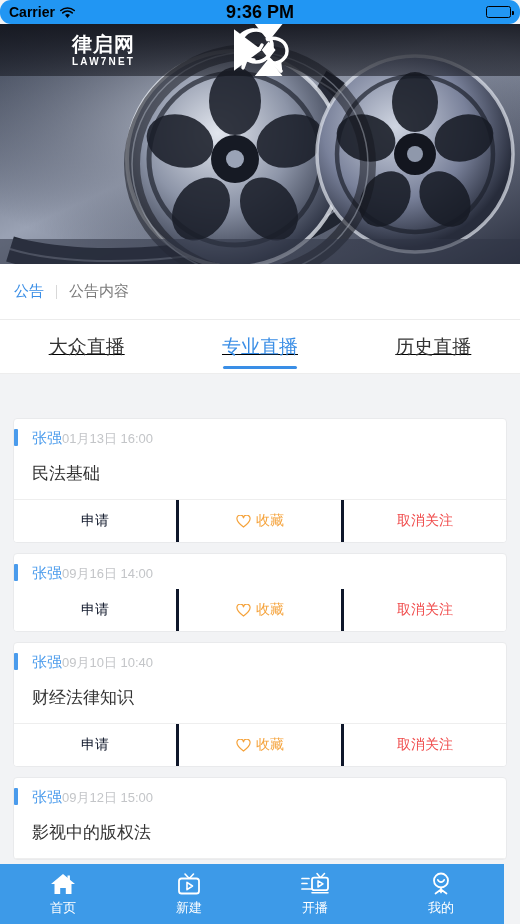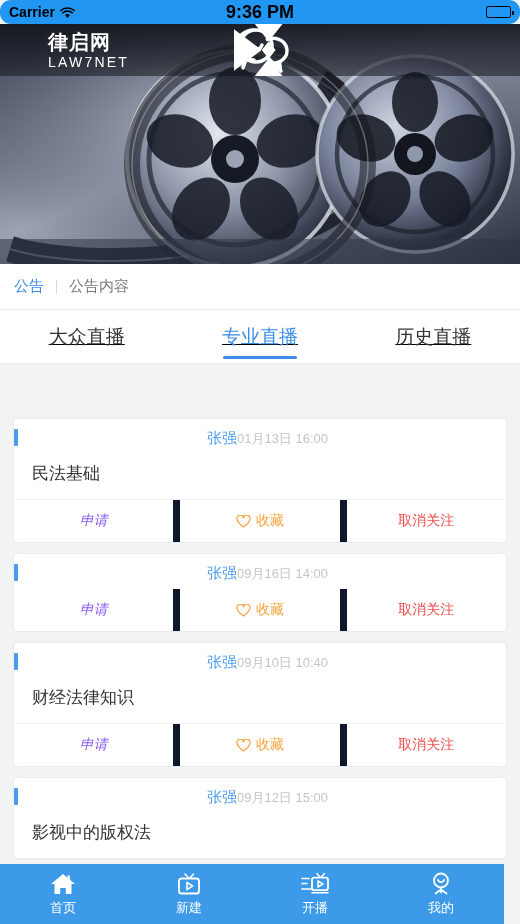--- a/index.html
+++ b/index.html
@@ -32,34 +32,34 @@
   }
   .battery-fill { height: 100%; background: #000; border-radius: 1px; }
 
   
   .hero { position: relative; width: 520px; height: 240px; overflow: hidden; background: #2a2e3d; }
   .hero svg { position: absolute; inset: 0; width: 100%; height: 100%; display: block; }
 
   .topbar {
     position: absolute; top: 0; left: 0; right: 0; height: 52px;
     display: flex; align-items: center; justify-content: space-between;
-    padding: 0 6px; z-index: 5;
+    padding: 0 30px; z-index: 5;
     background: linear-gradient(to bottom, rgba(20,22,30,0.92), rgba(20,22,30,0.55));
   }
   .logo { display: flex; align-items: center; gap: 8px; }
   .logo-mark { width: 34px; height: 30px; }
   .logo-text { display: flex; flex-direction: column; line-height: 1; }
   .logo-cn { color: #fff; font-size: 20px; font-weight: 700; letter-spacing: 1px; }
-  .logo-en { color: #fff; font-size: 14px; font-weight: 400; letter-spacing: 2.2px; margin-top: 3px; }
+  .logo-en { color: #fff; font-size: 10px; font-weight: 700; letter-spacing: 2.2px; margin-top: 3px; }
   .topbar-icons { display: flex; align-items: center; gap: 20px; }
   .topbar-icons svg { display: block; }
 
   
   .notice {
-    height: 46px; background: #fff;
+    height: 56px; background: #fff;
     display: flex; align-items: center; padding: 0 14px;
     border-bottom: 1px solid #ececec;
   }
   .notice-tag { color: #3a8ee6; font-size: 15px; }
   .notice-sep { width: 1px; height: 14px; background: #d8d8d8; margin: 0 12px; }
   .notice-text { color: #7a7a7a; font-size: 15px; }
 
   
   .tabs {
     height: 54px; background: #fff; display: flex; align-items: stretch;
@@ -80,40 +80,40 @@
   
   .list {
     position: absolute; top: 418px; left: 0; right: 0; bottom: 60px;
     overflow: hidden; padding: 0 13px;
   }
   .card {
     background: #fff; border: 1px solid #e9eaec; border-radius: 4px;
     margin-bottom: 10px; overflow: hidden;
   }
   .card-head {
-    display: flex; align-items: center; justify-content: center;
-    padding: 10px 14px 6px 11px; position: relative;
+    display: flex; align-items: center; justify-content: flex-start;
+    padding: 10px 14px 6px 0; position: relative;
   }
   .accent {
     position: absolute; left: 0; top: 10px;
     width: 4px; height: 17px; background: #4a9bec; border-radius: 1px;
   }
   .author { color: #4a9bec; font-size: 15px; padding-left: 18px; }
   .time { color: #c3c5c8; font-size: 13px; }
   .card-title {
     padding: 8px 0 14px 18px; font-size: 17px; color: #333;
     border-bottom: 1px solid #eeeeee;
   }
   .card-actions { display: flex; height: 42px; }
   .action {
     flex: 1; display: flex; align-items: center; justify-content: center;
     gap: 5px; font-size: 14px; background: #fff;
   }
-  .action + .action { border-left: 7px solid #0f172a; }
-  .action.apply { color: #8b5cf6; font-style: italic; }
+  .action + .action { border-left: 3px solid #0f172a; }
+  .action.apply { color: #0f172a; }
   .action.fav { color: #f5a33c; }
   .action.unfollow { color: #f04a4a; }
   .action svg { display: block; }
 
   
   .tabbar {
     position: absolute; left: 0; right: 16px; bottom: 0; height: 60px;
     background: #3d9ae8; display: flex; align-items: center;
   }
   .nav {

